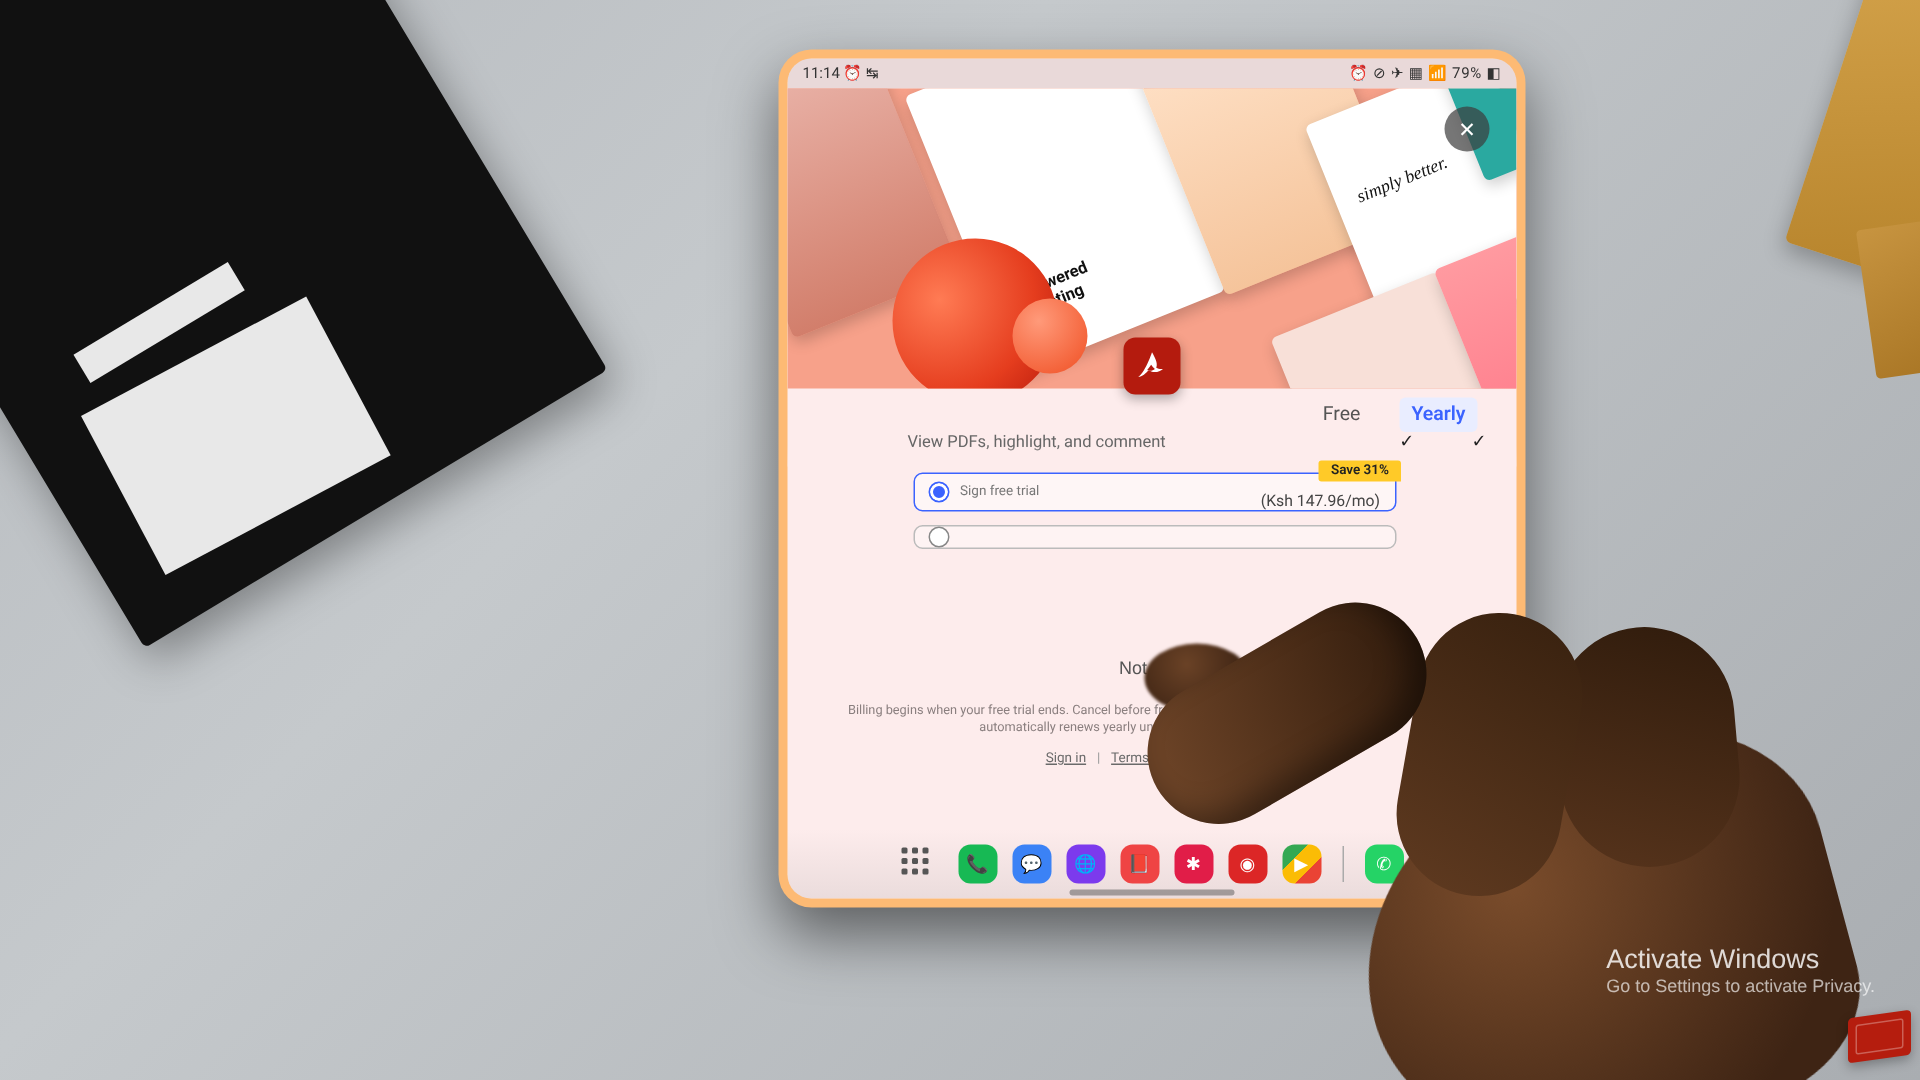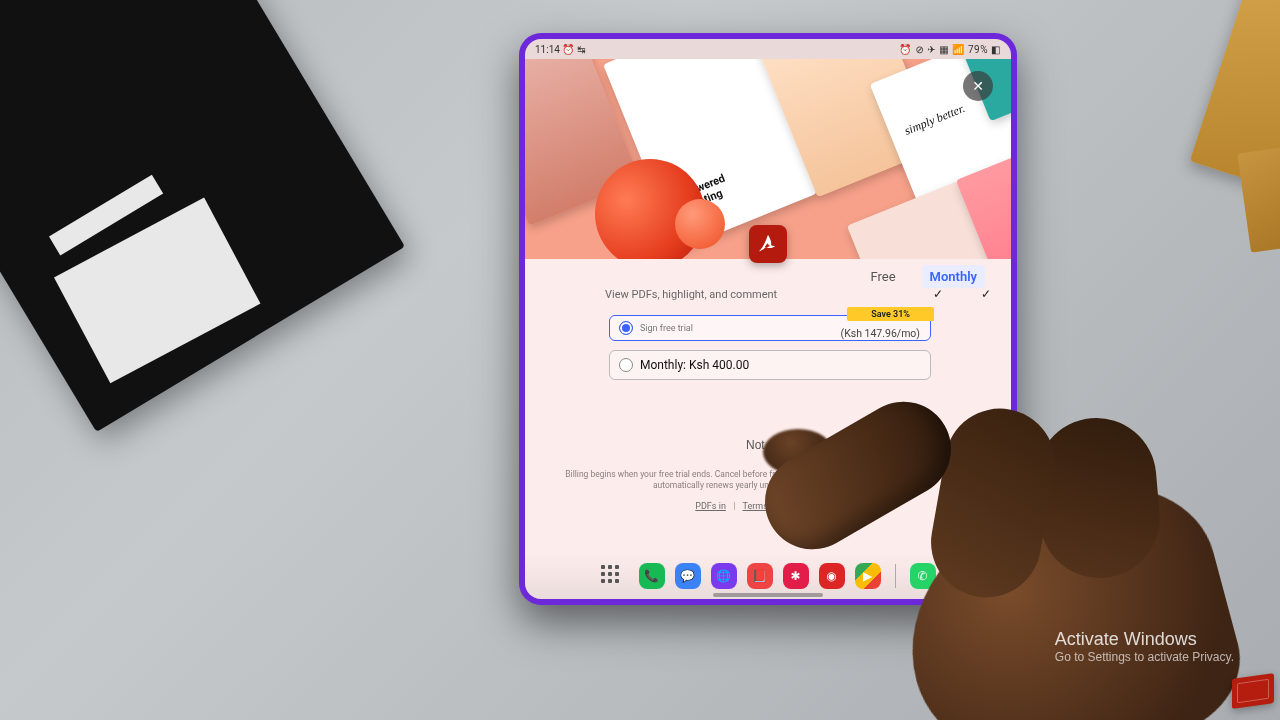--- a/index.html
+++ b/index.html
@@ -16,21 +16,21 @@
   .box-label{position:absolute;left:40px;bottom:30px;width:170px;height:120px;background:#e8e8e8;transform:rotate(3deg);}
   .box-label2{position:absolute;left:60px;bottom:170px;width:120px;height:22px;background:#e8e8e8;}
 
   
   .wood{position:absolute;right:-30px;top:-30px;width:90px;height:210px;background:linear-gradient(160deg,#d4a34b,#b7842c);transform:rotate(18deg);border-radius:4px;box-shadow:0 6px 14px rgba(0,0,0,.25);}
   .wood2{position:absolute;right:-10px;top:150px;width:46px;height:100px;background:linear-gradient(160deg,#c79440,#a97625);transform:rotate(-8deg);border-radius:3px;}
 
   
   .tablet{
     position:absolute;left:519px;top:33px;width:486px;height:560px;
-    background:#6d28d9;border-radius:22px;box-shadow:0 18px 40px rgba(0,0,0,.5);
+    background:#fdba74;border-radius:22px;box-shadow:0 18px 40px rgba(0,0,0,.5);
     padding:6px;
   }
   .screen{
     width:100%;height:100%;background:#fdecec;border-radius:16px;position:relative;overflow:hidden;
   }
   
   .status{height:20px;background:rgba(0,0,0,.08);display:flex;align-items:center;justify-content:space-between;padding:0 10px;font-size:10px;color:#333;}
   .status .right{letter-spacing:.5px}
 
   .close-btn{
@@ -79,21 +79,21 @@
   .plan .radio{
     position:absolute;left:9px;top:50%;transform:translateY(-50%);
     width:12px;height:12px;border-radius:50%;border:1.5px solid #888;background:#fff;
   }
   .plan.sel .radio{border-color:#3b63ff;background:#3b63ff;box-shadow:inset 0 0 0 2px #fff;}
   .plan .title{font-size:12px;color:#111}
   .plan .sub{font-size:9px;color:#777}
   .plan .permo{position:absolute;right:10px;top:11px;font-size:10.5px;color:#444}
   .savebadge{
     position:absolute;right:-4px;top:-9px;background:#ffca28;color:#222;font-size:9px;font-weight:600;
-    padding:2px 24px;border-radius:2px 2px 0 2px;
+    padding:2px 8px;border-radius:2px 2px 0 2px;
   }
 
   .cta{
     position:absolute;top:364px;left:50%;transform:translateX(-50%);
     background:#1e46ff;color:#fff;border:none;border-radius:18px;padding:8px 20px;font-size:12.5px;font-weight:600;
     box-shadow:0 3px 8px rgba(30,70,255,.35);cursor:pointer;
   }
   .notnow{
     position:absolute;top:398px;left:50%;transform:translateX(-50%);
     color:#555;font-size:12px;background:transparent;border:none;cursor:pointer;
@@ -118,21 +118,21 @@
     position:absolute;left:0;right:0;bottom:0;height:46px;display:flex;align-items:center;justify-content:center;gap:10px;
     background:linear-gradient(rgba(253,236,236,0),rgba(200,190,190,.35));
   }
   .appicon{width:26px;height:26px;border-radius:8px;display:flex;align-items:center;justify-content:center;font-size:12px;color:#fff;cursor:pointer}
   .grid-icon{width:22px;height:22px;display:grid;grid-template-columns:repeat(3,4px);grid-template-rows:repeat(3,4px);gap:3px;margin-right:6px;cursor:pointer}
   .grid-icon i{background:#555;border-radius:1px;display:block}
   .dock-sep{width:1px;height:24px;background:#aaa;margin:0 4px}
   .navbar{position:absolute;bottom:2px;left:50%;transform:translateX(-50%);width:110px;height:4px;border-radius:3px;background:#555;opacity:.5}
 
   
-  .wm{position:absolute;right:46px;bottom:56px;color:rgba(255,255,255,.75);font-family:"Segoe UI",Arial,sans-serif;}
+  .wm{position:absolute;right:30px;bottom:56px;color:rgba(255,255,255,.75);font-family:"Segoe UI",Arial,sans-serif;}
   .wm .t{font-size:18px;font-weight:400;color:rgba(255,255,255,.82)}
   .wm .s{font-size:12px;color:rgba(255,255,255,.65)}
   .tag{position:absolute;right:6px;bottom:14px;width:42px;height:30px;background:#b51d0e;transform:skewY(-8deg);border-radius:3px;box-shadow:0 3px 8px rgba(0,0,0,.3);}
   .tag::after{content:"";position:absolute;inset:5px;border:1px solid rgba(255,255,255,.3);border-radius:2px}
 
   
   .hand{
     position:absolute;left:788px;top:438px;width:420px;height:300px;pointer-events:none;
   }
   .palm{
@@ -201,52 +201,51 @@
     </div>
 
     <div class="badge">
       <svg viewBox="0 0 24 24">
           <path d="M12 2c-1.2 3.5-3.4 9.2-6 13.3-1.3 2.1-2.6 3.8-4 4.7 2.9-.3 5.6-2.6 7.6-5.1 1.1.9 2.5 1.5 4.4 1.5 2.3 0 4.4-.9 6-2.3-1.7.3-3.5 0-4.9-.9C16.6 9.8 13.6 4.9 12 2zm-.6 9.1c.7 1.2 1.6 2.3 2.7 3.1-1 .8-2.1 1.3-3.4 1.3-.8 0-1.6-.2-2.2-.6 1.1-1.3 2.1-2.6 2.9-3.8z"></path>
         </svg>
     </div>
 
     <div class="tabs">
       <div class="tab" style="white-space: pre-line;">Free</div>
-      <div class="tab premium" style="white-space: pre-line;">Monthly</div>
+      <div class="tab premium" style="white-space: pre-line;">Yearly</div>
     </div>
 
     <div class="feature-row">
       <span style="white-space: pre-line;">View PDFs, highlight, and comment</span>
       <span style="display:flex;gap:38px">
         <span class="chk" style="white-space: pre-line;">✓</span>
         <span class="chk" style="white-space: pre-line;">✓</span>
       </span>
     </div>
     <div class="fade"></div>
 
     <div class="plans">
       <div class="plan sel">
         <div class="savebadge" style="white-space: pre-line;">Save 31%</div>
         <div class="radio"></div>
         <div class="sub" style="white-space: pre-line;">Sign free trial</div>
         <div class="permo" style="white-space: pre-line;">(Ksh 147.96/mo)</div>
       </div>
       <div class="plan">
         <div class="radio"></div>
-        <div class="title" style="white-space: pre-line;">Monthly: Ksh 400.00</div>
       </div>
     </div>
 
     <button class="notnow" style="white-space: pre-line;">Not now</button>
     <div class="finger-cover"></div>
 
     <div class="fineprint" style="white-space: pre-line;">Billing begins when your free trial ends. Cancel before free trial ends and you won't be charged. Subscription automatically renews yearly until you cancel. Cancel anytime.</div>
 
     <div class="legal">
-      <span style="white-space: pre-line;">PDFs in</span>
+      <span style="white-space: pre-line;">Sign in</span>
       <span class="sep">|</span>
       <span style="white-space: pre-line;">Terms of use</span>
       <span class="sep">|</span>
       <span style="white-space: pre-line;">Privacy</span>
     </div>
 
     <div class="dock">
       <div class="grid-icon">
           <i></i>
           <i></i>

